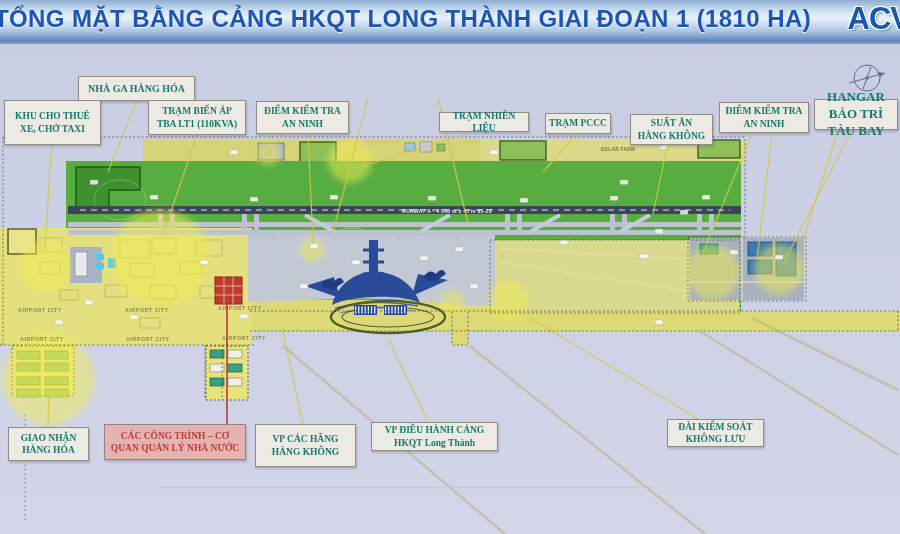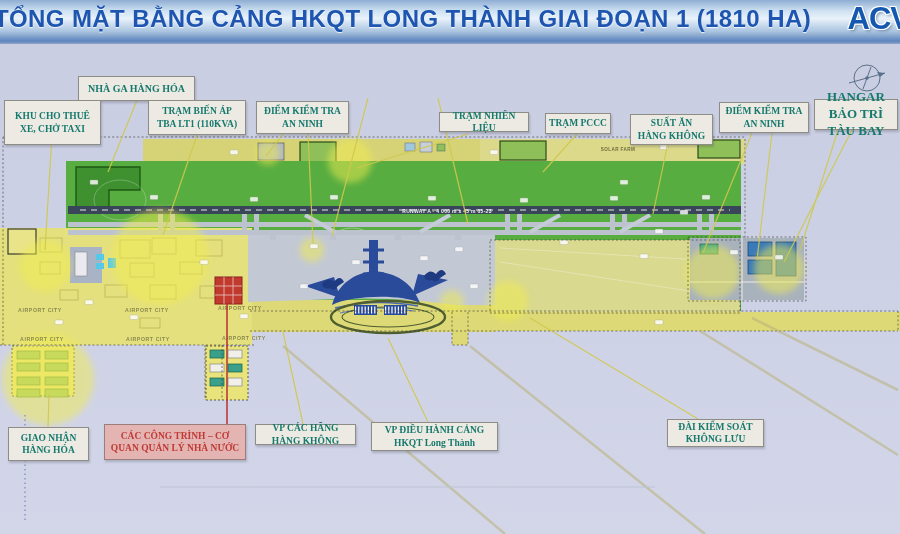--- a/index.html
+++ b/index.html
@@ -318,20 +318,20 @@
   <div class="callout" style="left:630px;top:114px;width:83px;height:31px">SUẤT ĂN
 HÀNG KHÔNG</div>
   <div class="callout" style="left:719px;top:102px;width:90px;height:31px">ĐIỂM KIỂM TRA
 AN NINH</div>
   <div class="callout" style="left:814px;top:99px;width:84px;height:31px;font-size:13px">HANGAR BẢO TRÌ
 TÀU BAY</div>
   <div class="callout" style="left:8px;top:427px;width:81px;height:34px">GIAO NHẬN
 HÀNG HÓA</div>
   <div class="callout red" style="left:104px;top:424px;width:142px;height:36px">CÁC CÔNG TRÌNH – CƠ
 QUAN QUẢN LÝ NHÀ NƯỚC</div>
-  <div class="callout" style="left:255px;top:424px;width:101px;height:21px">VP CÁC HÃNG
+  <div class="callout" style="left:255px;top:424px;width:101px;height:43px">VP CÁC HÃNG
 HÀNG KHÔNG</div>
   <div class="callout" style="left:371px;top:422px;width:127px;height:29px">VP ĐIỀU HÀNH CẢNG
 HKQT Long Thành</div>
   <div class="callout" style="left:667px;top:419px;width:97px;height:28px">ĐÀI KIỂM SOÁT
 KHÔNG LƯU</div>
 
 </div>
 
 </body></html>

